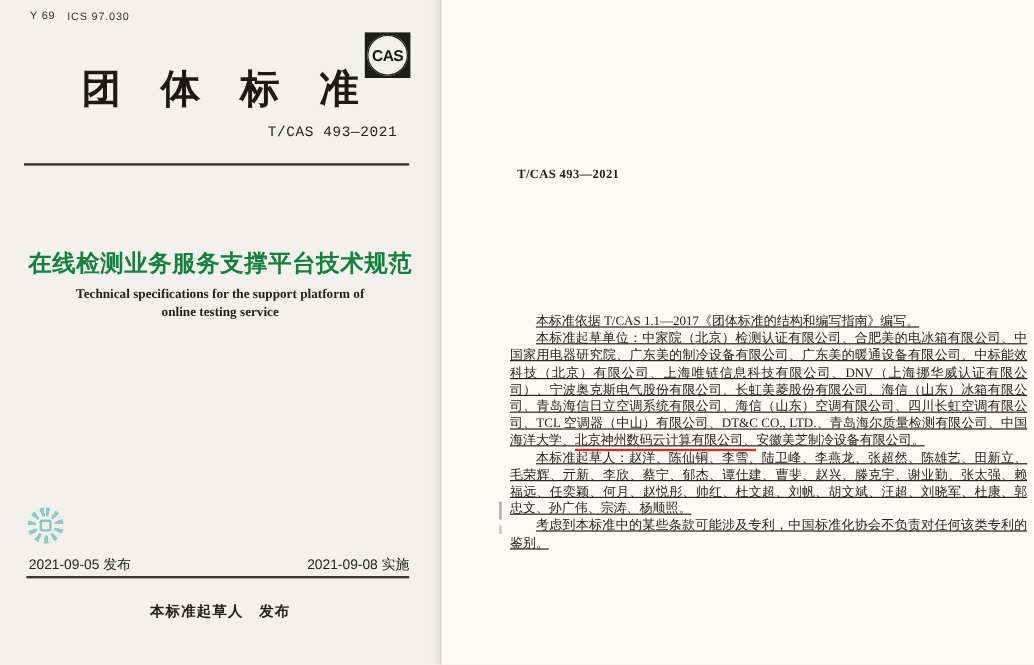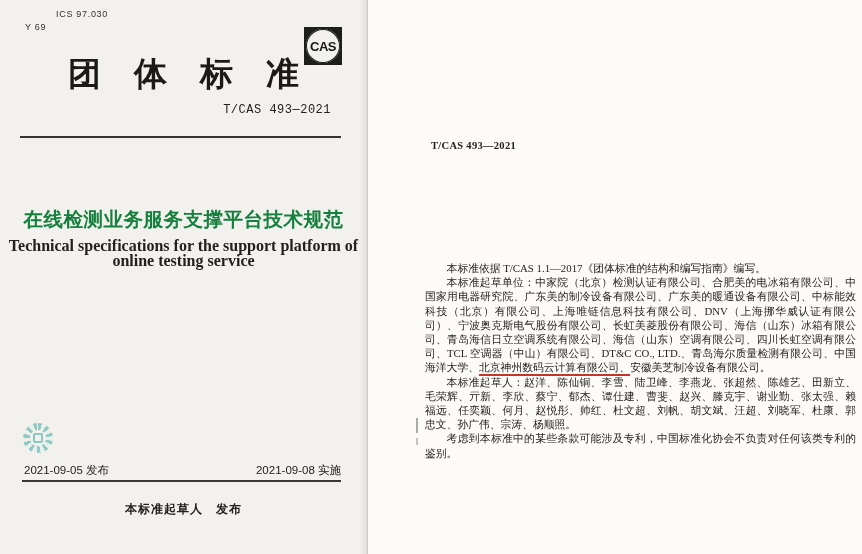--- a/index.html
+++ b/index.html
@@ -13,21 +13,21 @@
   .cover {
     position:absolute; left:0; top:0; width:367px; height:554px;
     background:var(--cover_paper,#f2f1ed);
     border-right:1px solid #cfccc5;
   }
   .cover::after {
     content:""; position:absolute; right:0; top:0; bottom:0; width:8px;
     background:linear-gradient(to right, rgba(0,0,0,0), rgba(0,0,0,0.07));
   }
   .ics  { position:absolute; left:25px; top:9px;  font:9px "Liberation Sans", sans-serif; letter-spacing:.7px; color:#32312e;padding-left:31px; }
-  .ycode{ position:absolute; left:25px; top:22px; font:9px "Liberation Sans", sans-serif; letter-spacing:.7px; color:#32312e; }
+  .ycode{ position:absolute; left:25px; top:8px; font:9px "Liberation Sans", sans-serif; letter-spacing:.7px; color:#32312e; }
 
   .cas-logo { position:absolute; left:304px; top:27px; width:38px; height:38px; background:#1d1d1b; }
   .cas-logo .circle {
     position:absolute; inset:2px; border-radius:50%;
     background:var(--cover_paper,#f2f1ed);
     box-shadow:inset 0 0 0 1px #1d1d1b;
     display:flex; align-items:center; justify-content:center;
     font:bold 13px "Liberation Sans", sans-serif; letter-spacing:-.5px; color:#161615;
   }
 
@@ -41,21 +41,21 @@
     position:absolute; top:103px; right:36px;
     font:12px "Liberation Mono", monospace; letter-spacing:.5px; color:#232220;
   }
   .rule-top    { position:absolute; top:136px; left:20px;  width:321px; border-top:2px solid #34332f; }
   .title-zh {
     position:absolute; top:206px; left:0; width:100%; margin:0; text-align:center;
     font:bold 19.5px "Liberation Sans", sans-serif; letter-spacing:.5px; color:#15803d;
   }
   .title-en {
     position:absolute; top:238px; left:0; width:100%; text-align:center;
-    font-size:16px; line-height:15px; color:#22211e; font-weight:600;
+    font-size:11px; line-height:15px; color:#22211e; font-weight:600;
   }
   .stamp {
     position:absolute; left:23px; top:423px; width:30px; height:30px; border-radius:50%;
     background:repeating-conic-gradient(rgba(108,186,181,.85) 0deg 15deg, rgba(108,186,181,.06) 15deg 34deg);
     opacity:.85;
   }
   .stamp::before { content:""; position:absolute; inset:7px; border-radius:50%; background:var(--cover_paper,#f2f1ed); }
   .stamp::after  { content:""; position:absolute; inset:10px; border:2px solid rgba(108,186,181,.9); border-radius:2px; }
   .date-row {
     position:absolute; top:463px; left:24px; right:26px;
@@ -76,21 +76,21 @@
   }
   .fw-title {
     position:absolute; top:212px; left:57px; width:431px; margin:0; text-align:center;
     font:bold 17px "Liberation Sans", sans-serif;
     letter-spacing:1.8em; padding-left:1.8em; box-sizing:border-box; color:#1e1d1a;
   }
   .fw-body {
     position:absolute; left:57px; top:261px; width:431px;
     font-size:10.8px; line-height:14.2px; text-align:justify; color:#26231f;
   }
-  .fw-body p { margin:0; text-indent:2em; }
+  .fw-body p { margin:0; text-indent:2em;text-decoration:underline; }
   .red-underline {
     border-bottom:2px solid var(--red_underline,#c9342a);
     padding-bottom:.5px;
   }
   .edge-mark { position:absolute; left:416px; top:418px; width:2px; height:15px; background:rgba(70,70,68,.45); }
   .edge-mark2{ position:absolute; left:416px; top:438px; width:2px; height:7px;  background:rgba(70,70,68,.3); }
 </style>
 </head>
 <body>
 

